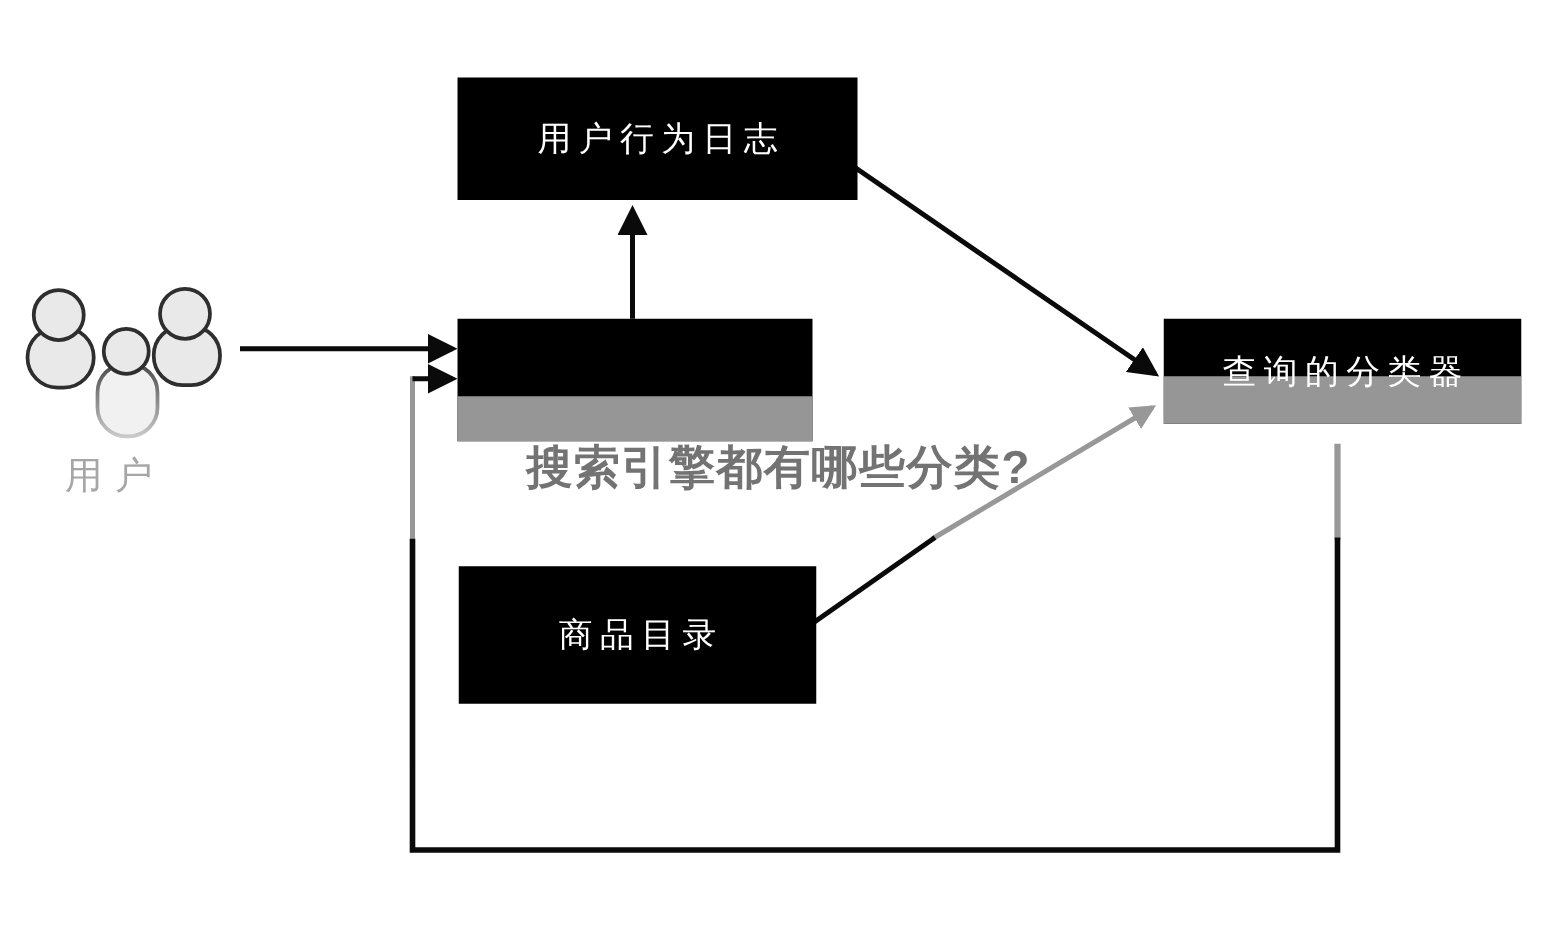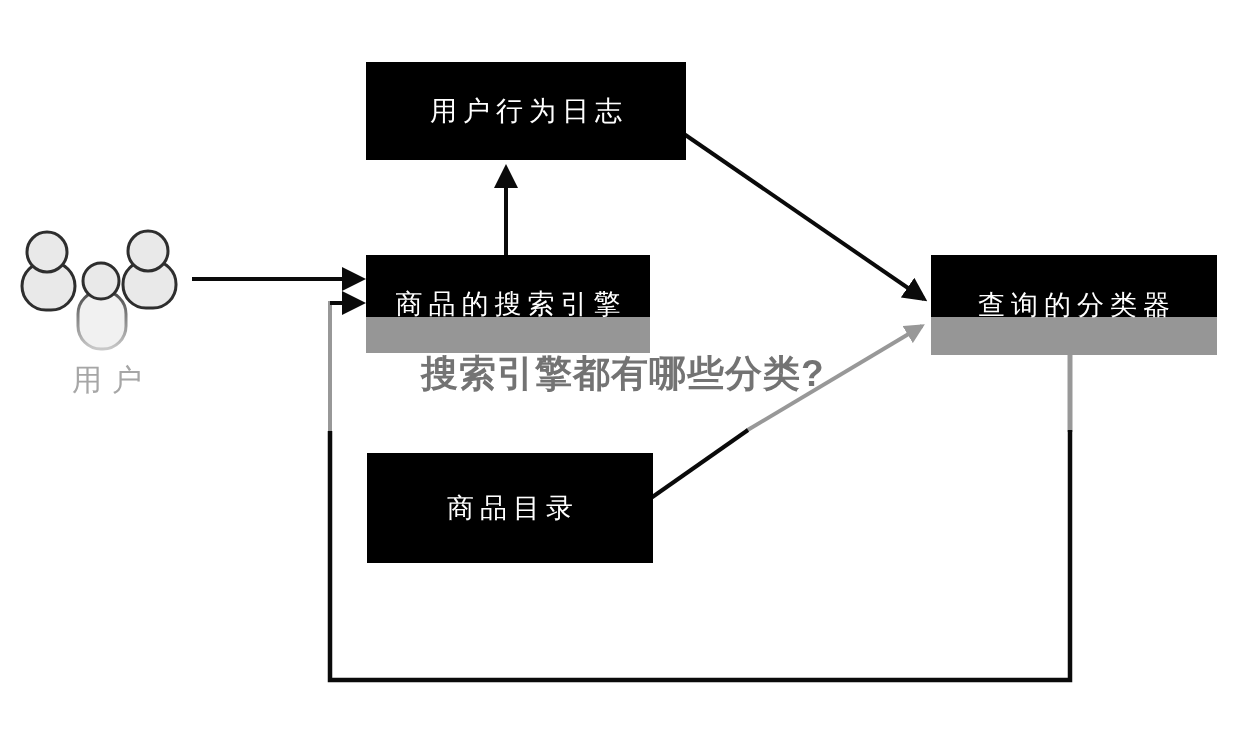--- a/index.html
+++ b/index.html
@@ -55,21 +55,21 @@
     color: #ffffff;
     font-family: "DejaVu Serif", serif;
     font-size: 27px;
     letter-spacing: 6px;
     white-space: nowrap;
     text-indent: 6px;
   }
   .node-log        { left: 366px; top: 62px;  width: 320px; height: 98px;  }
   .node-engine     { left: 366px; top: 255px; width: 284px; height: 98px;  }
   .node-catalog    { left: 367px; top: 453px; width: 286px; height: 110px;  }
-  .node-classifier { left: 931px; top: 255px; width: 286px; height: 100px; }
+  .node-classifier { left: 931px; top: 255px; width: 286px; height: 84px; }
   .headline {
     position: absolute;
     left: 421px;
     top: 349px;
     z-index: 5;
     color: #737373;
     font-family: "Liberation Sans", sans-serif;
     font-weight: 800;
     font-size: 37px;
     letter-spacing: 1px;
@@ -78,21 +78,20 @@
   .actor-label {
     position: absolute;
     left: 52px;
     top: 360px;
     z-index: 2;
     color: #a6a6a6;
     font-family: "DejaVu Serif", serif;
     font-size: 30px;
     letter-spacing: 10px;
     white-space: nowrap;
-    margin-left: 20px;
   }
 </style>
 </head>
 <body>
 
 <div class="stage">
 
   <svg class="layer" viewBox="0 0 1238 750">
     <defs>
       <marker id="mB" viewBox="0 0 12 12" refX="10" refY="6" markerWidth="6" markerHeight="6" orient="auto">
@@ -137,21 +136,20 @@
   </svg>
 
   <div class="actor-label">用户</div>
 
   <div class="node node-log">
     <span class="node-label">用户行为日志</span>
   </div>
 
   <div class="node node-engine">
     <div class="band"></div>
-    <span class="node-label">商品的搜索引擎</span>
   </div>
 
   <div class="node node-catalog">
     <span class="node-label">商品目录</span>
   </div>
 
   <div class="node node-classifier">
     <div class="band"></div>
     <span class="node-label">查询的分类器</span>
   </div>

